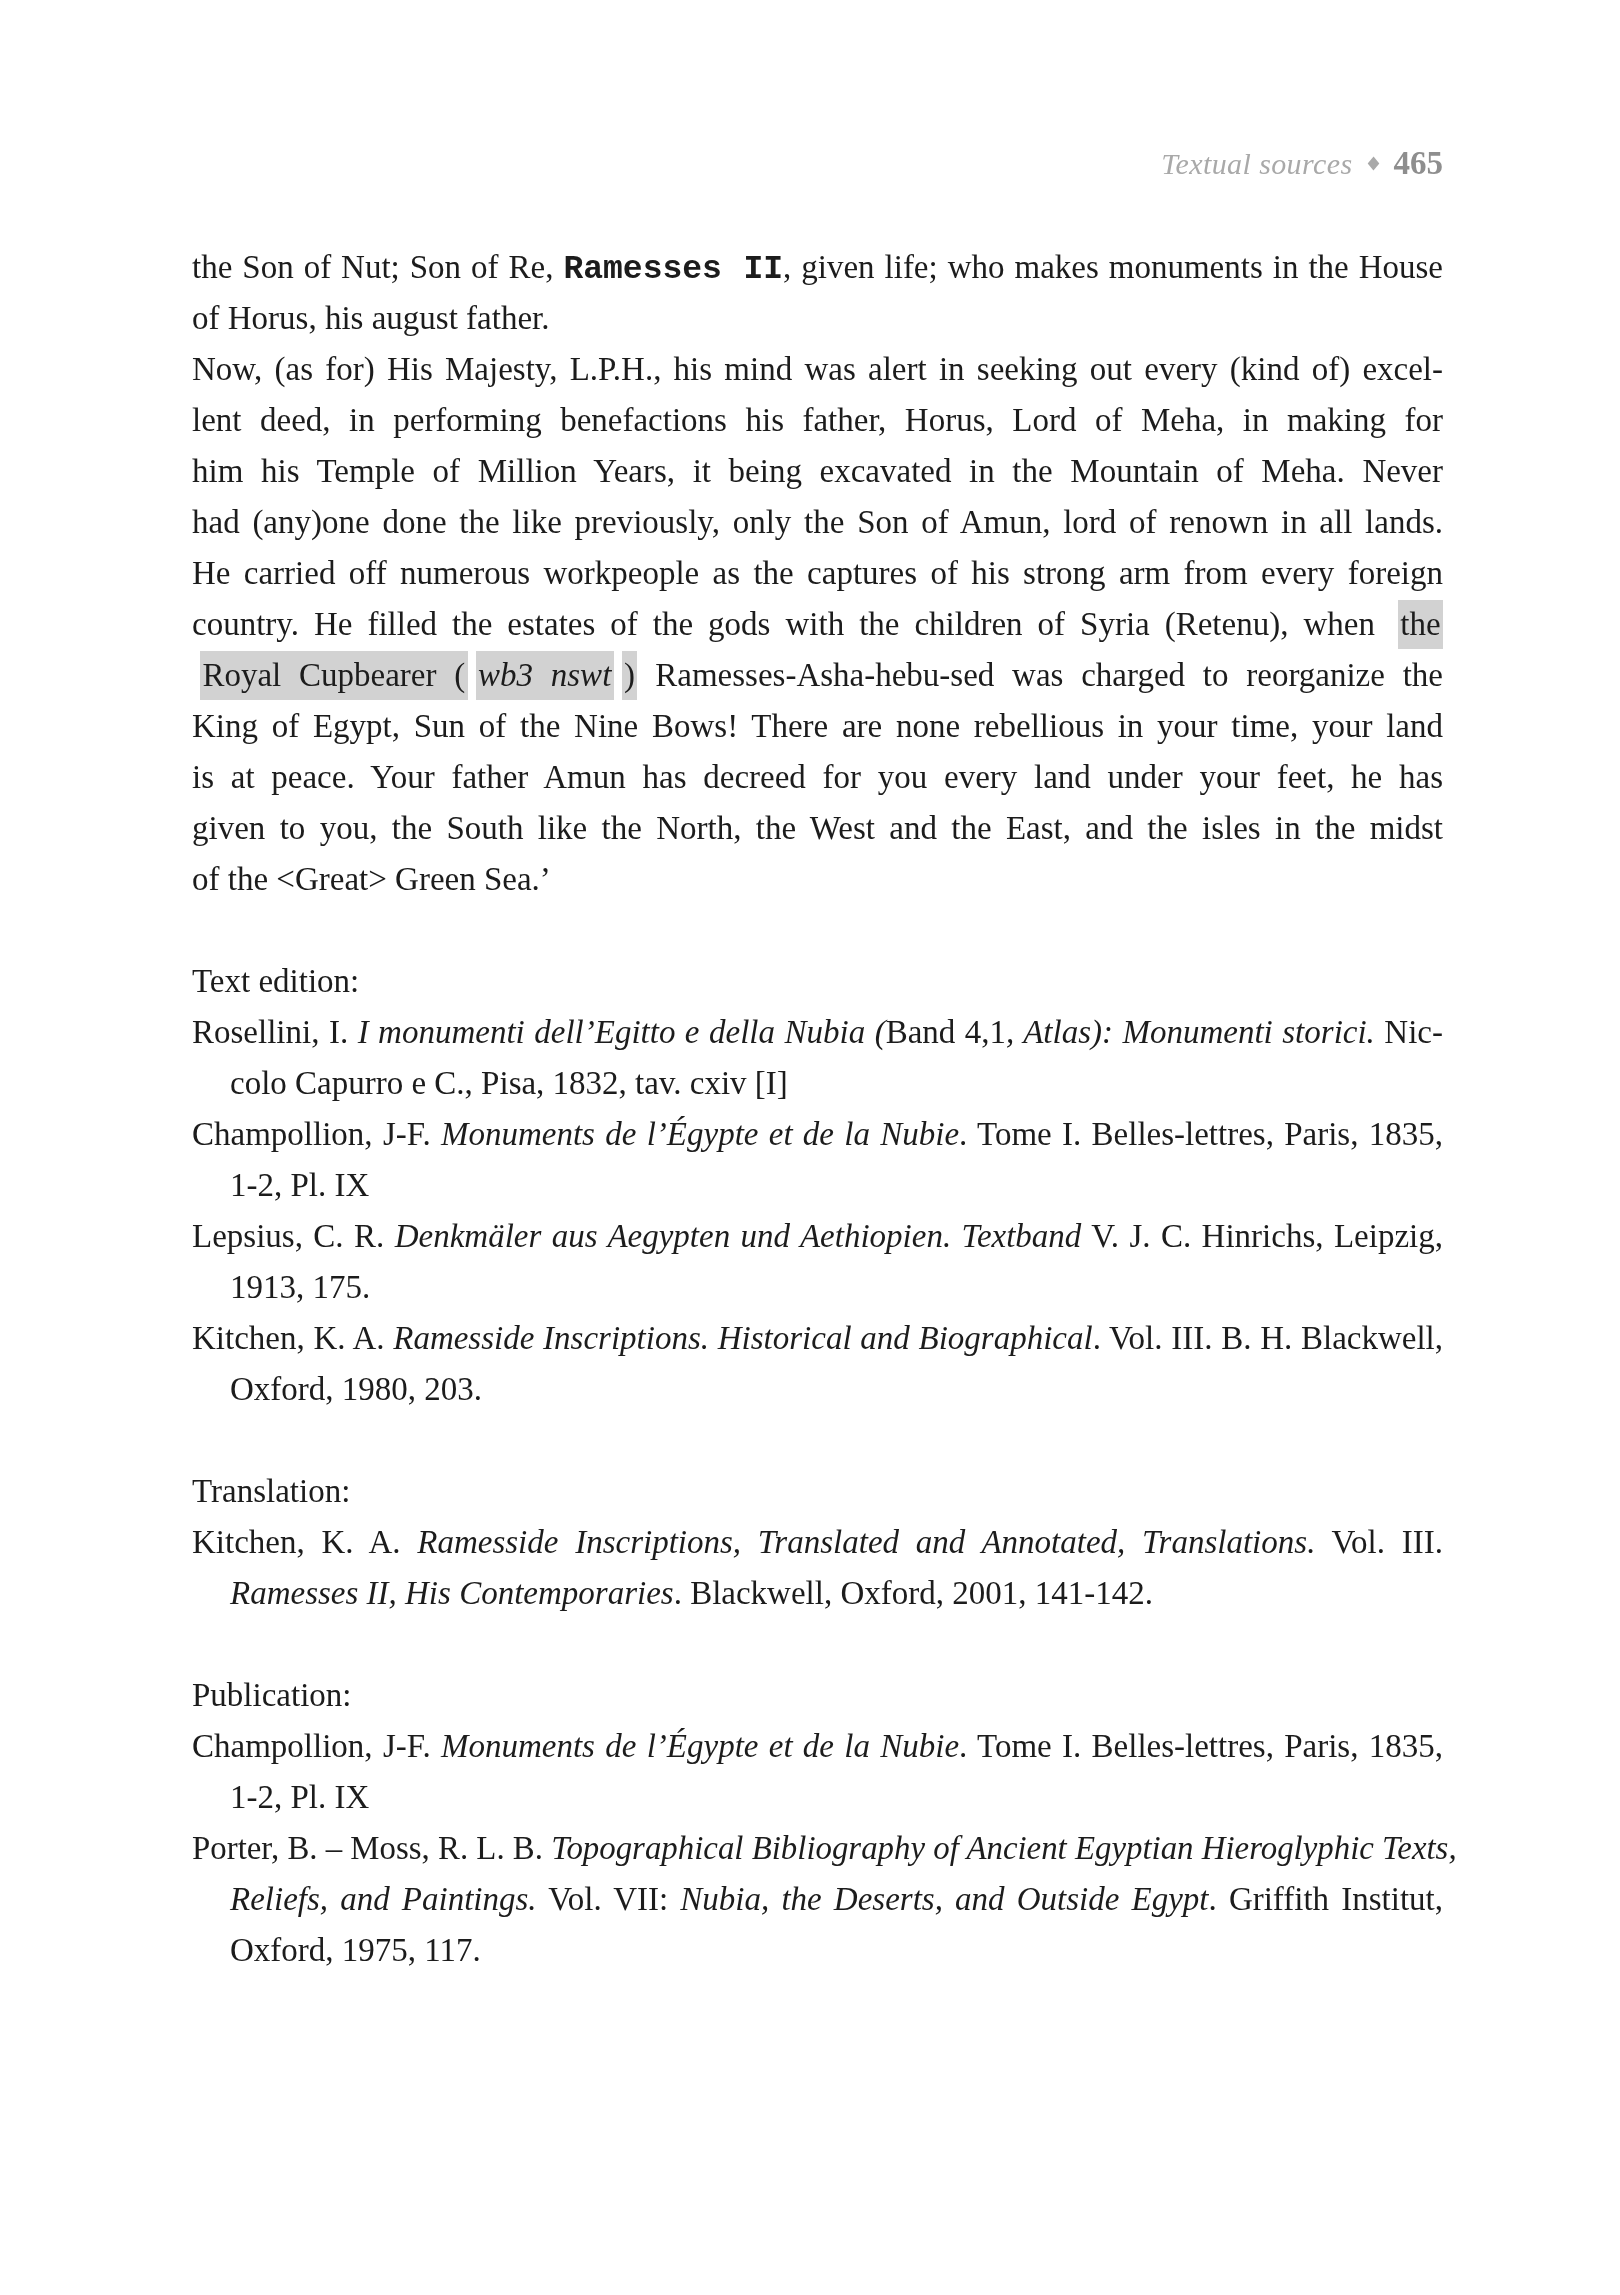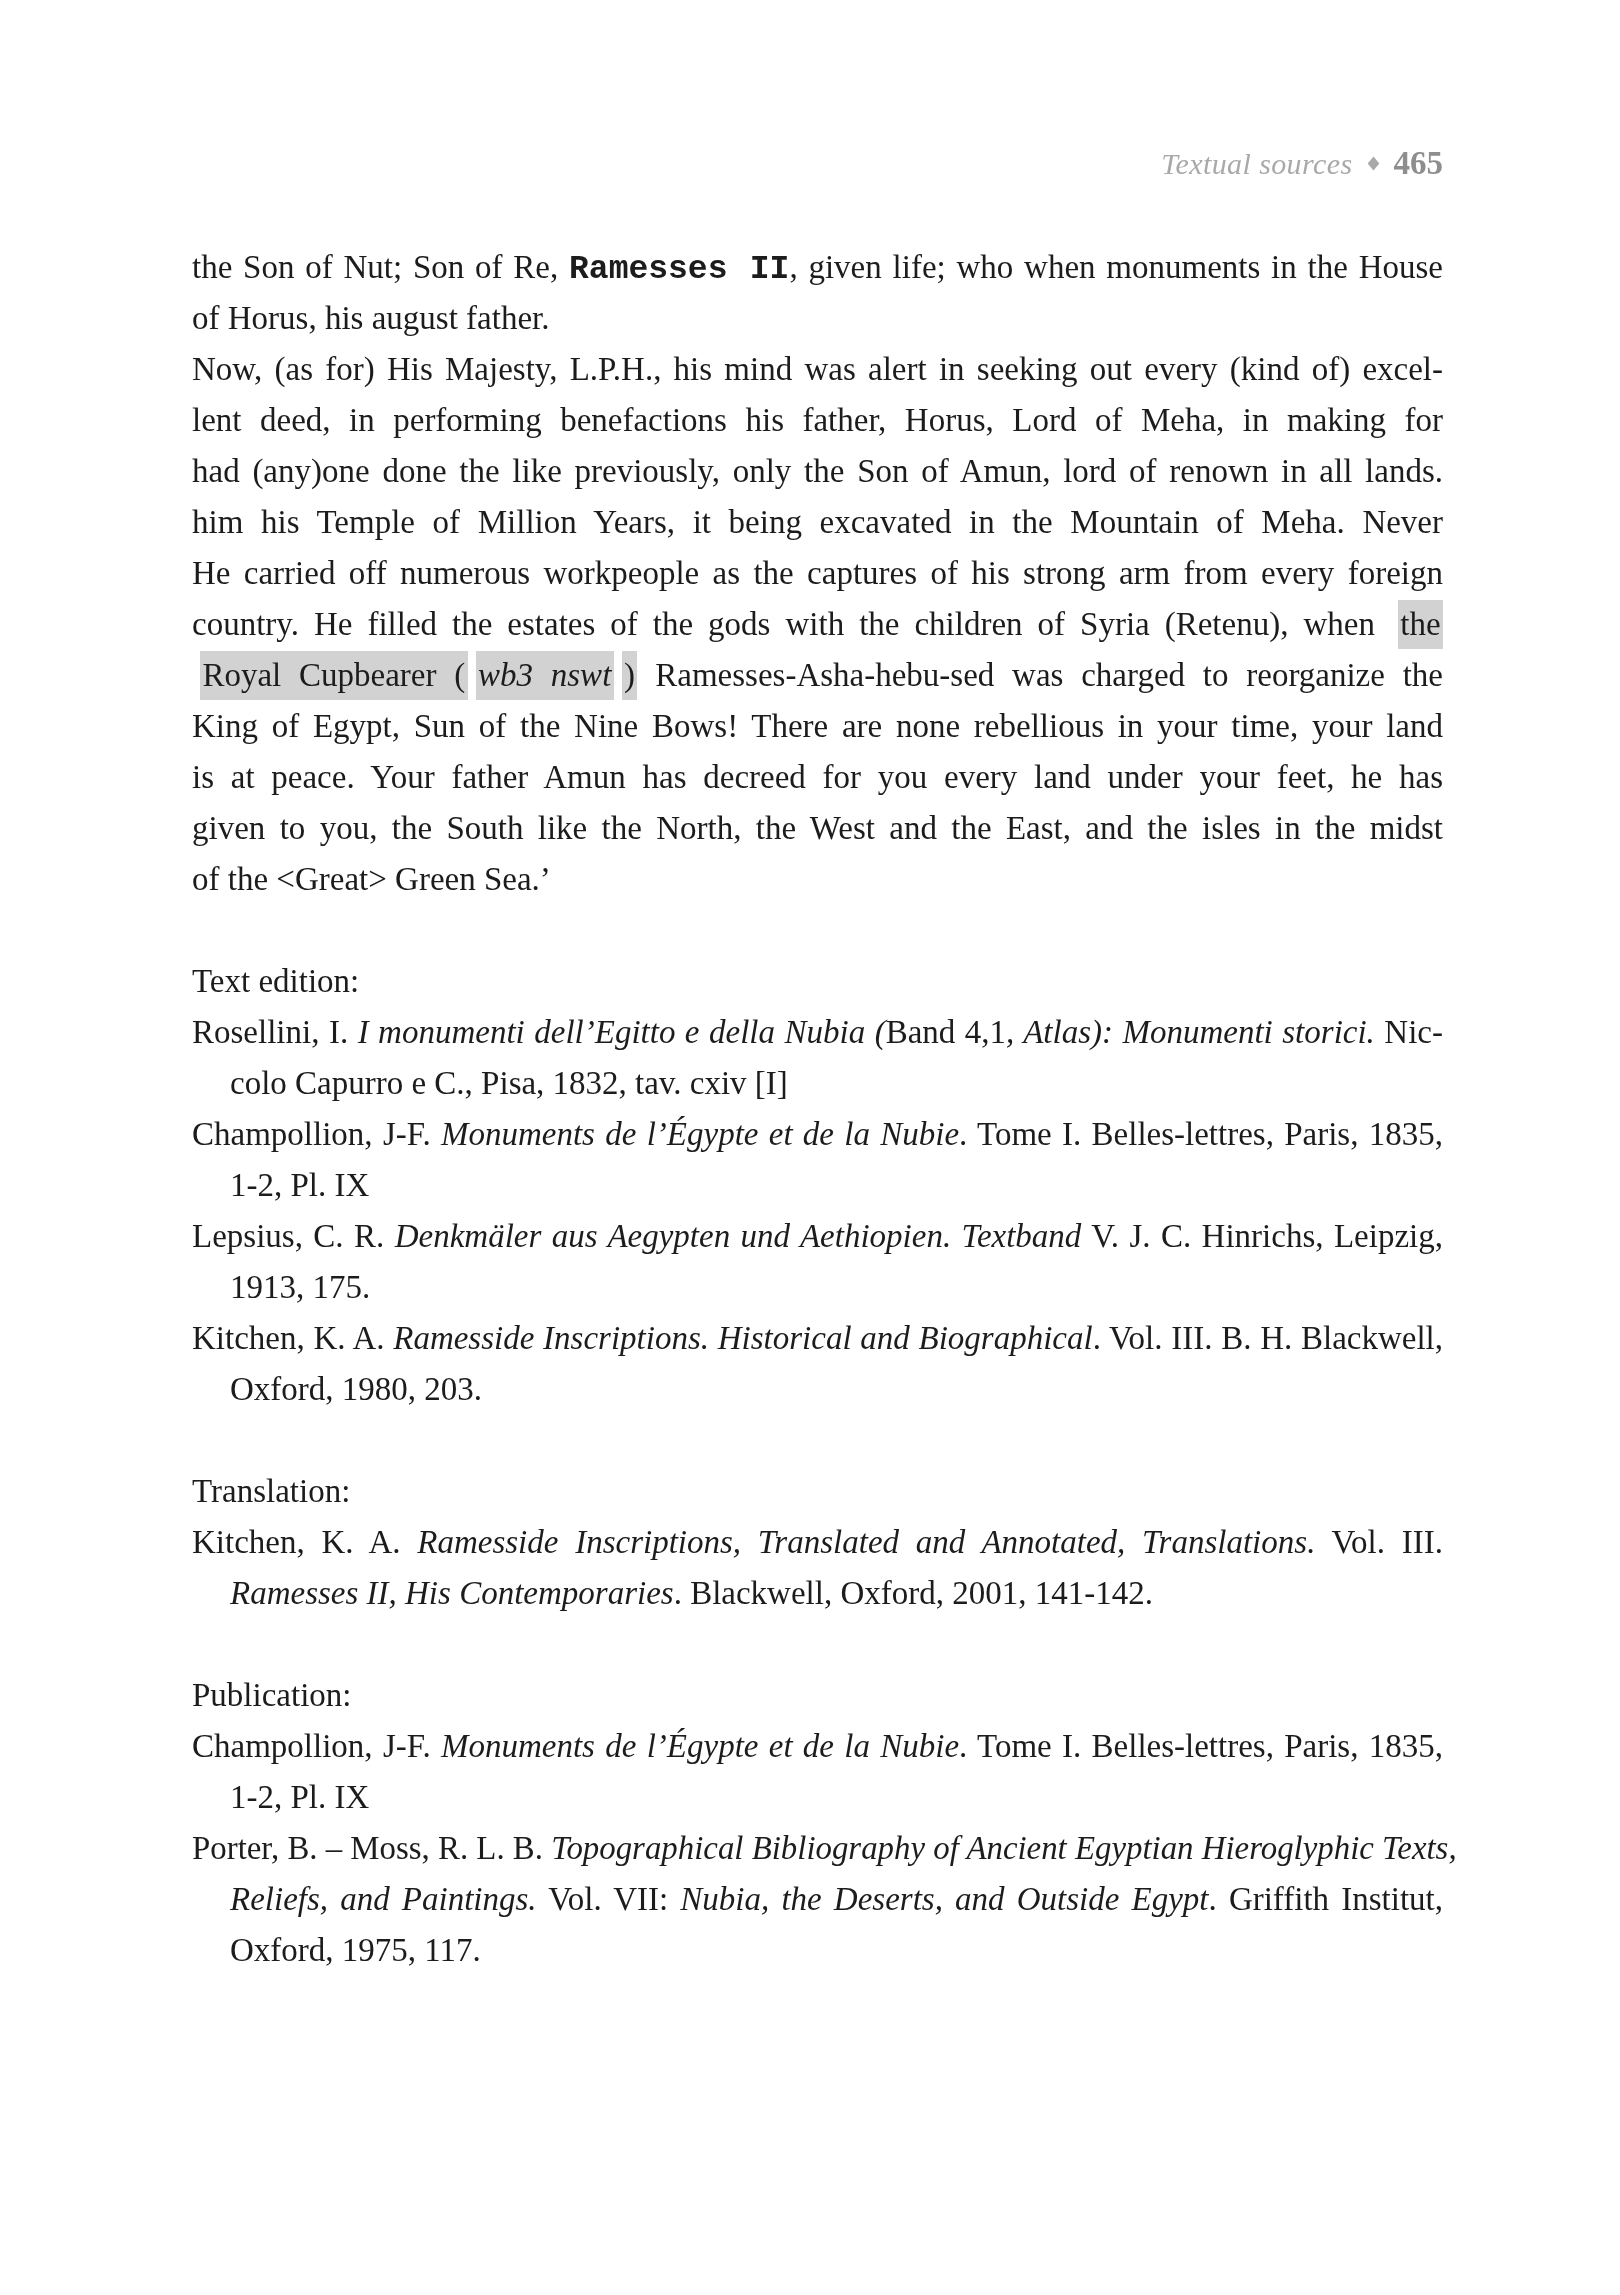--- a/index.html
+++ b/index.html
@@ -52,26 +52,26 @@
 </head>
 <body>
 
 <div class="page">
   <header class="running-head">
     <span class="rh-title">Textual sources</span>
     <span class="rh-bullet"></span>
     <span class="rh-page">465</span>
   </header>
   <main class="body-col" id="body-root">
-      <div class="line"><span>the Son of Nut; Son of Re, </span><span class="b">Ramesses II</span><span>, given life; who when monuments in the House</span></div>
+      <div class="line"><span>the Son of Nut; Son of Re, </span><span class="b">Ramesses II</span><span>, given life; who makes monuments in the House</span></div>
       <div class="line left"><span>of Horus, his august father.</span></div>
       <div class="line"><span>Now, (as for) His Majesty, L.P.H., his mind was alert in seeking out every (kind of) excel-</span></div>
       <div class="line"><span>lent deed, in performing benefactions his father, Horus, Lord of Meha, in making for</span></div>
+      <div class="line"><span>him his Temple of Million Years, it being excavated in the Mountain of Meha. Never</span></div>
       <div class="line"><span>had (any)one done the like previously, only the Son of Amun, lord of renown in all lands.</span></div>
-      <div class="line"><span>him his Temple of Million Years, it being excavated in the Mountain of Meha. Never</span></div>
       <div class="line"><span>He carried off numerous workpeople as the captures of his strong arm from every foreign</span></div>
       <div class="line"><span>country. He filled the estates of the gods with the children of Syria (Retenu), when </span><span class="h">the</span></div>
       <div class="line"><span class="h">Royal Cupbearer (</span><span class="i h">wb3 nswt</span><span class="h">)</span><span> Ramesses-Asha-hebu-sed was charged to reorganize the</span></div>
       <div class="line"><span>King of Egypt, Sun of the Nine Bows! There are none rebellious in your time, your land</span></div>
       <div class="line"><span>is at peace. Your father Amun has decreed for you every land under your feet, he has</span></div>
       <div class="line"><span>given to you, the South like the North, the West and the East, and the isles in the midst</span></div>
       <div class="line left"><span>of the &lt;Great&gt; Green Sea.’</span></div>
       <div class="spacer"></div>
       <div class="line left"><span>Text edition:</span></div>
       <div class="line"><span>Rosellini, I. </span><span class="i">I monumenti dell’Egitto e della Nubia (</span><span>Band 4,1</span><span class="i">, Atlas): Monumenti storici.</span><span> Nic-</span></div>

